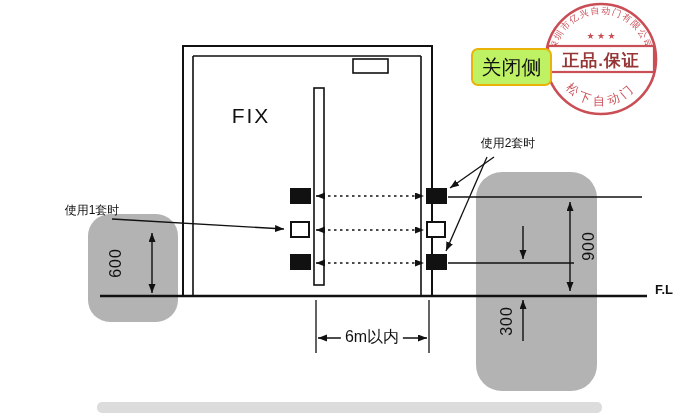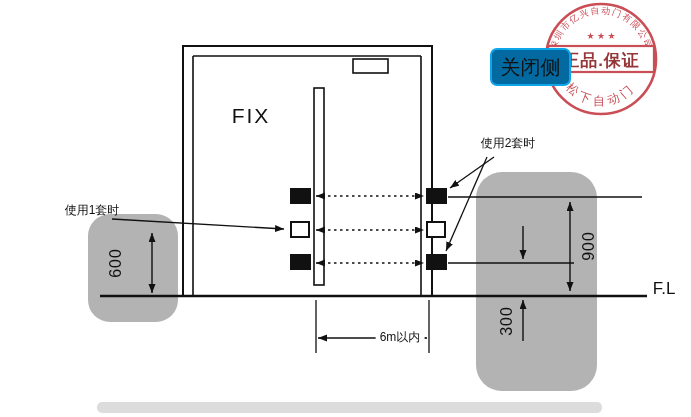--- a/index.html
+++ b/index.html
@@ -4,25 +4,25 @@
 <style>
   html,body{margin:0;padding:0;background:#fff;}
   .stage{position:relative;width:691px;height:417px;background:#fff;overflow:hidden;
          font-family:"Liberation Sans","DejaVu Sans",sans-serif;color:#111;}
   .stage svg{position:absolute;left:0;top:0;}
   .label{position:absolute;transform:translate(-50%,-50%);white-space:nowrap;color:#111;}
   .rot{position:absolute;transform:translate(-50%,-50%) rotate(-90deg);white-space:nowrap;
        font-size:16px;letter-spacing:1px;color:#111;}
   .fix{font-size:21px;letter-spacing:2px;font-weight:500;}
   .cjk{font-size:12px;}
-  .fl{font-size:17px;font-weight:400;}
-  .boxlabel{position:absolute;left:490px;top:48px;width:77px;height:34px;border:2px solid #0ea5e9;
+  .fl{font-size:13px;font-weight:700;}
+  .boxlabel{position:absolute;left:471px;top:48px;width:77px;height:34px;border:2px solid #eab308;
             border-radius:7px;display:flex;align-items:center;justify-content:center;
-            font-size:20px;background:#0369a1;}
-  .wlimit{font-size:12px;background:#fff;padding:0 4px;margin-left:28px;}
+            font-size:20px;background:#bef264;}
+  .wlimit{font-size:16px;background:#fff;padding:0 4px;}
 </style>
 </head>
 <body>
 
 <div class="stage">
 
   <svg width="691" height="417" viewBox="0 0 691 417">
     <defs>
       <marker id="ah" markerUnits="userSpaceOnUse" markerWidth="10" markerHeight="8" refX="9" refY="3.5" orient="auto-start-reverse">
         <path d="M0,0 L9,3.5 L0,7 Z" fill="#111"></path>

